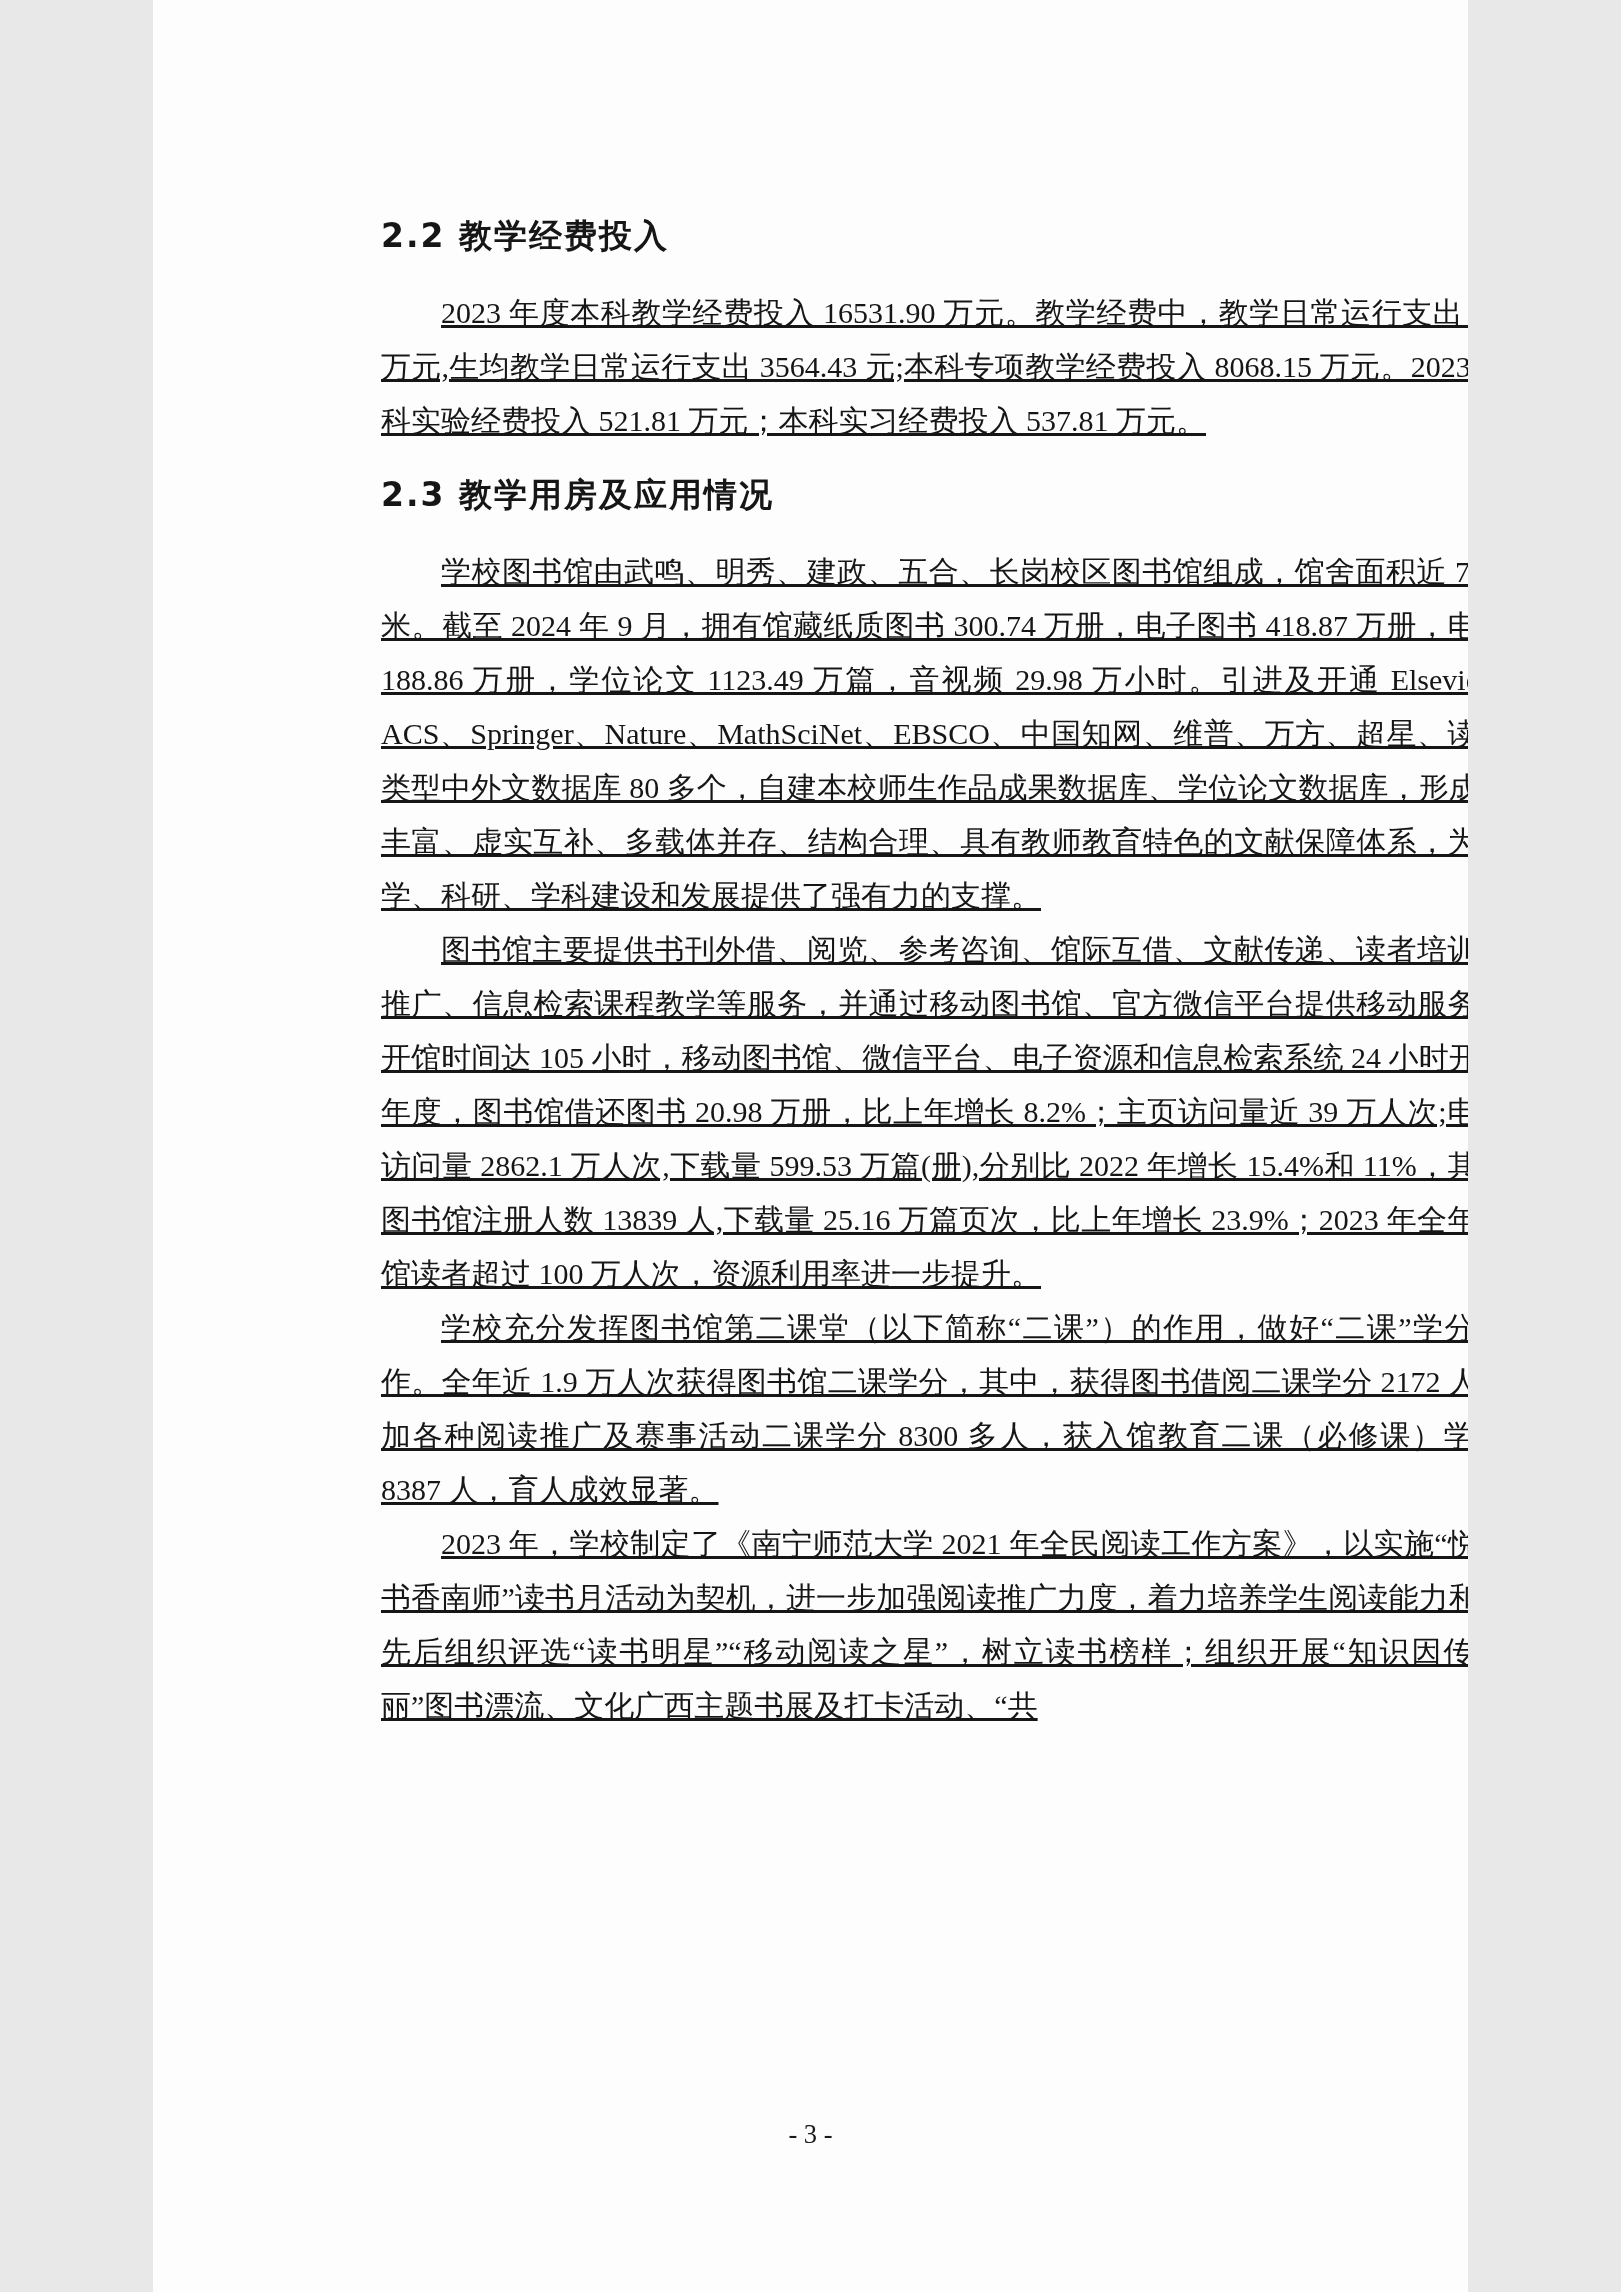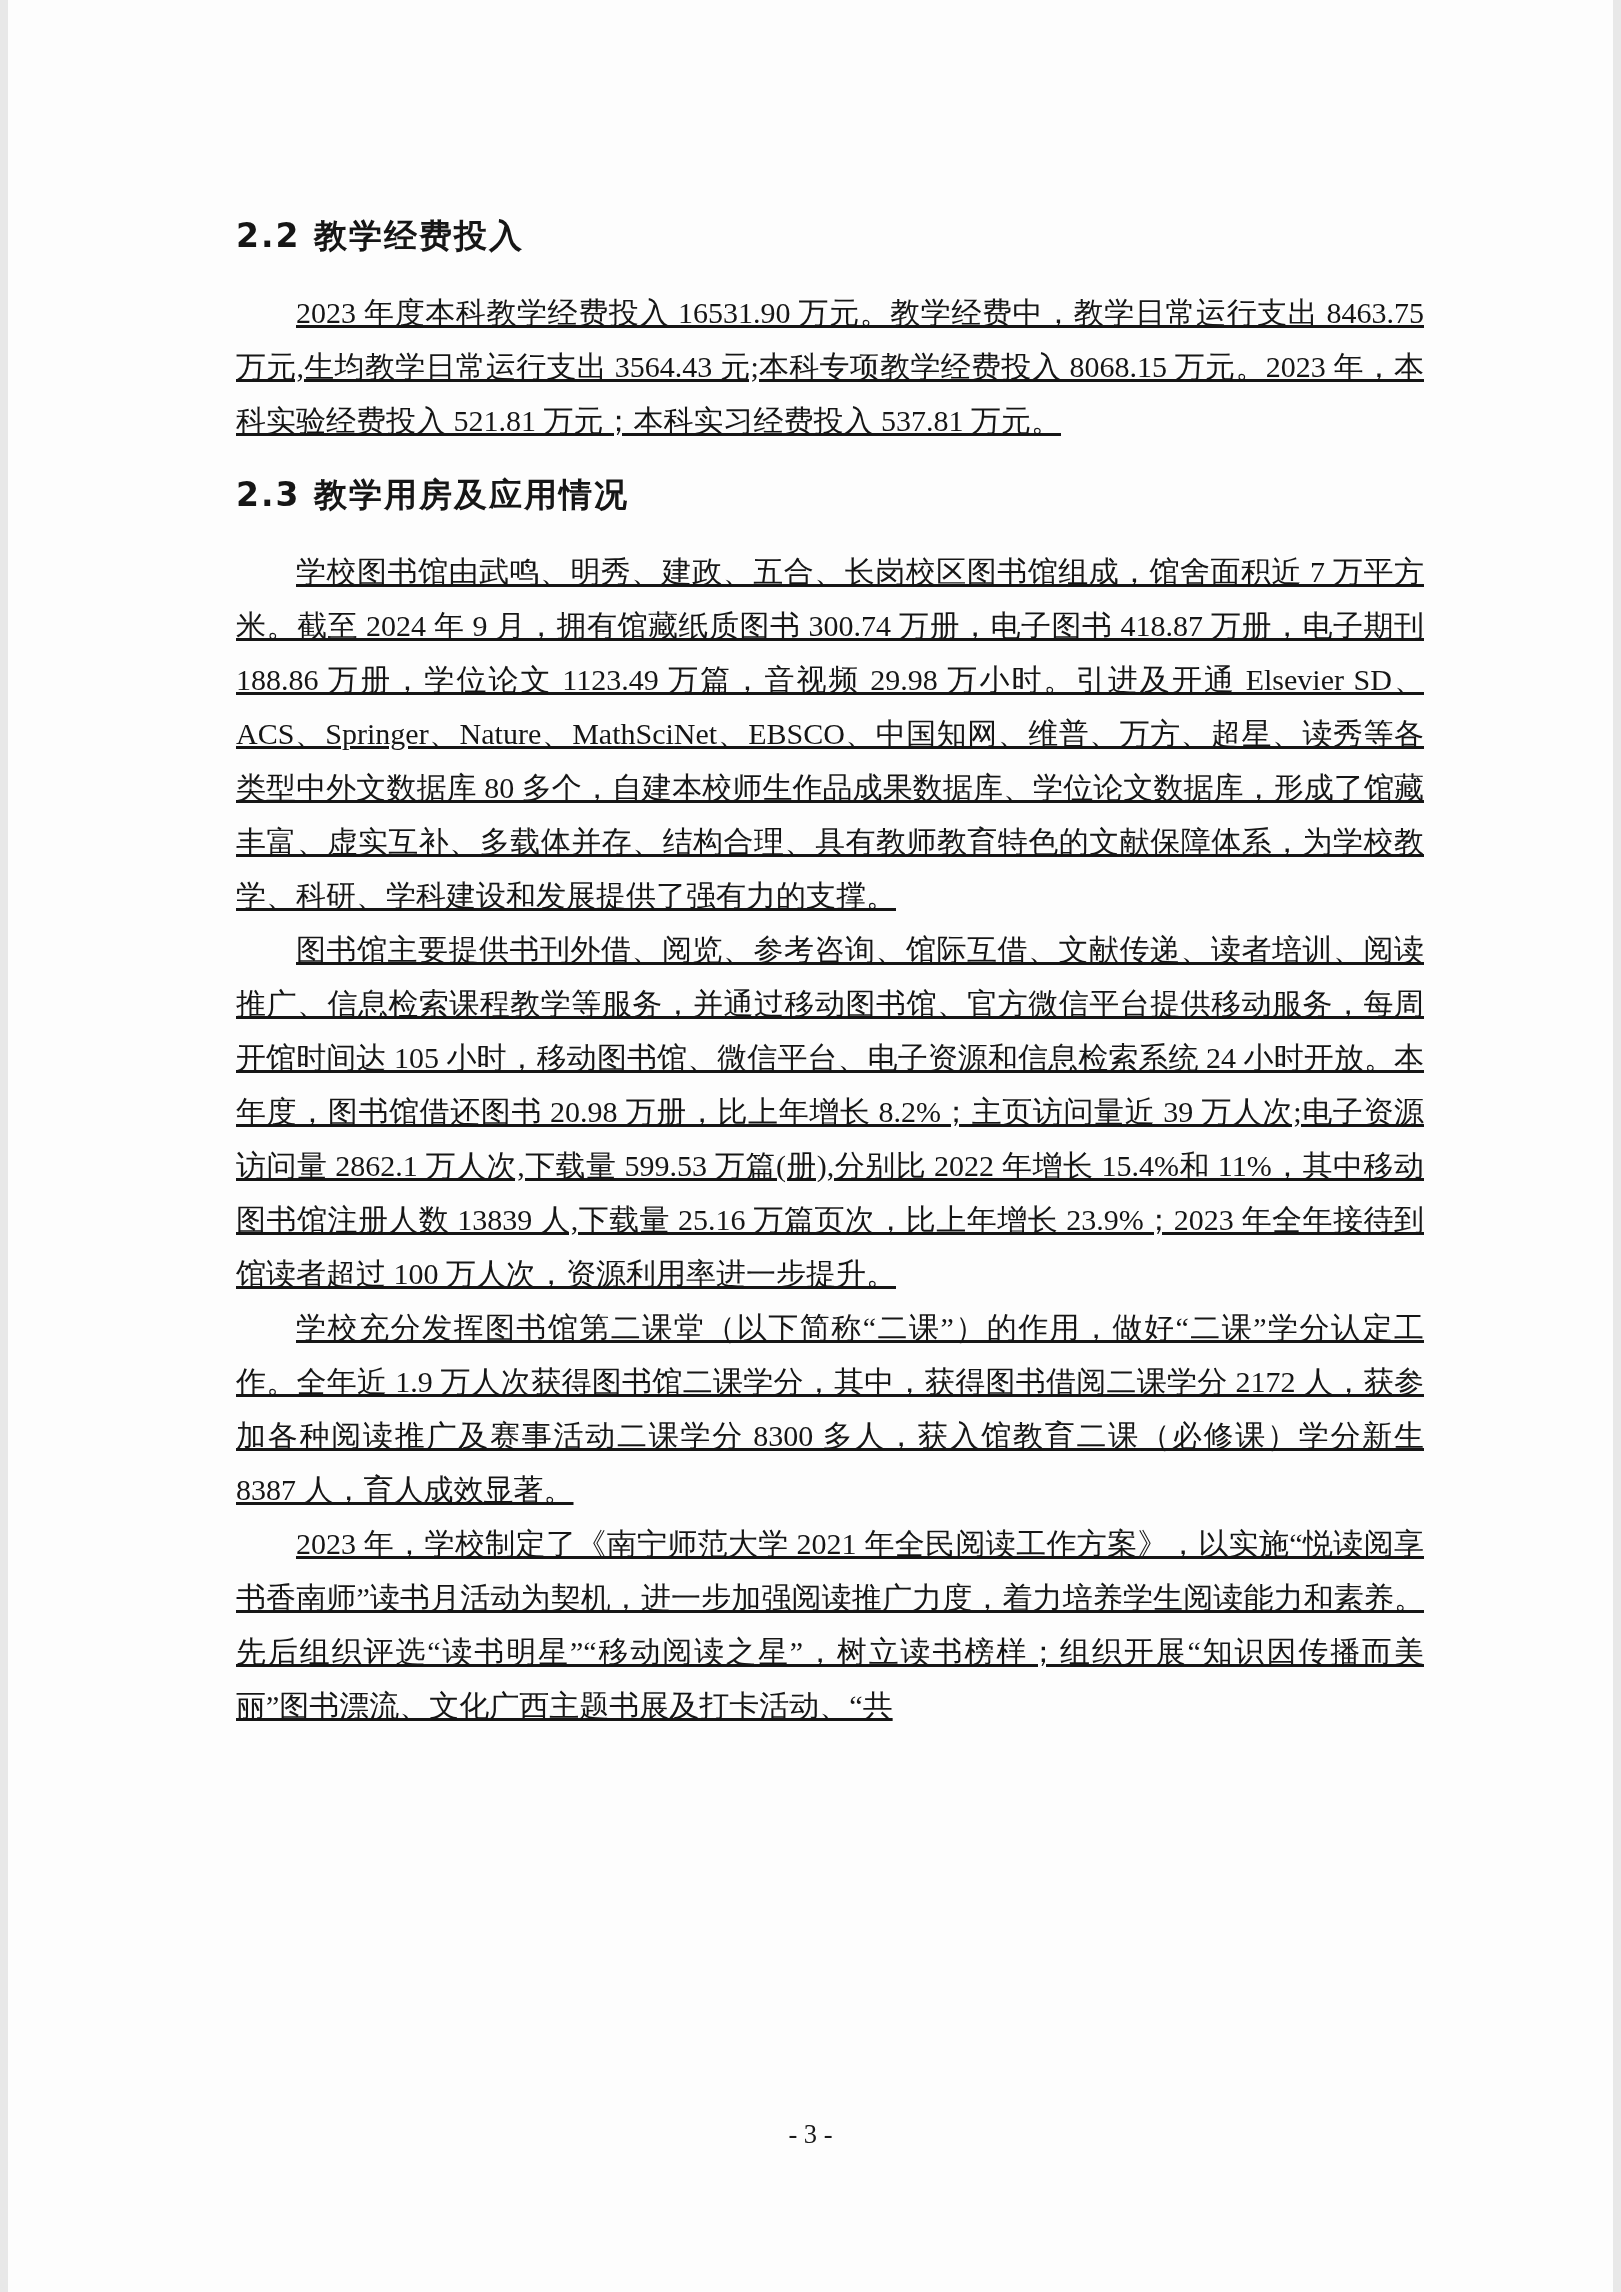--- a/index.html
+++ b/index.html
@@ -2,21 +2,21 @@
 <html><head>
 <meta charset="utf-8">
 <style>
   html, body {
     margin: 0;
     padding: 0;
     background: #e8e8e8;
   }
   .page {
     position: relative;
-    width: 1605px;
+    width: 1315px;
     height: 2293px;
     background: #fdfdfd;
     margin: 0 auto;
     overflow: hidden;
     color: #141414;
   }
   .content {
     position: absolute;
     left: 228px;
     top: 196px;

